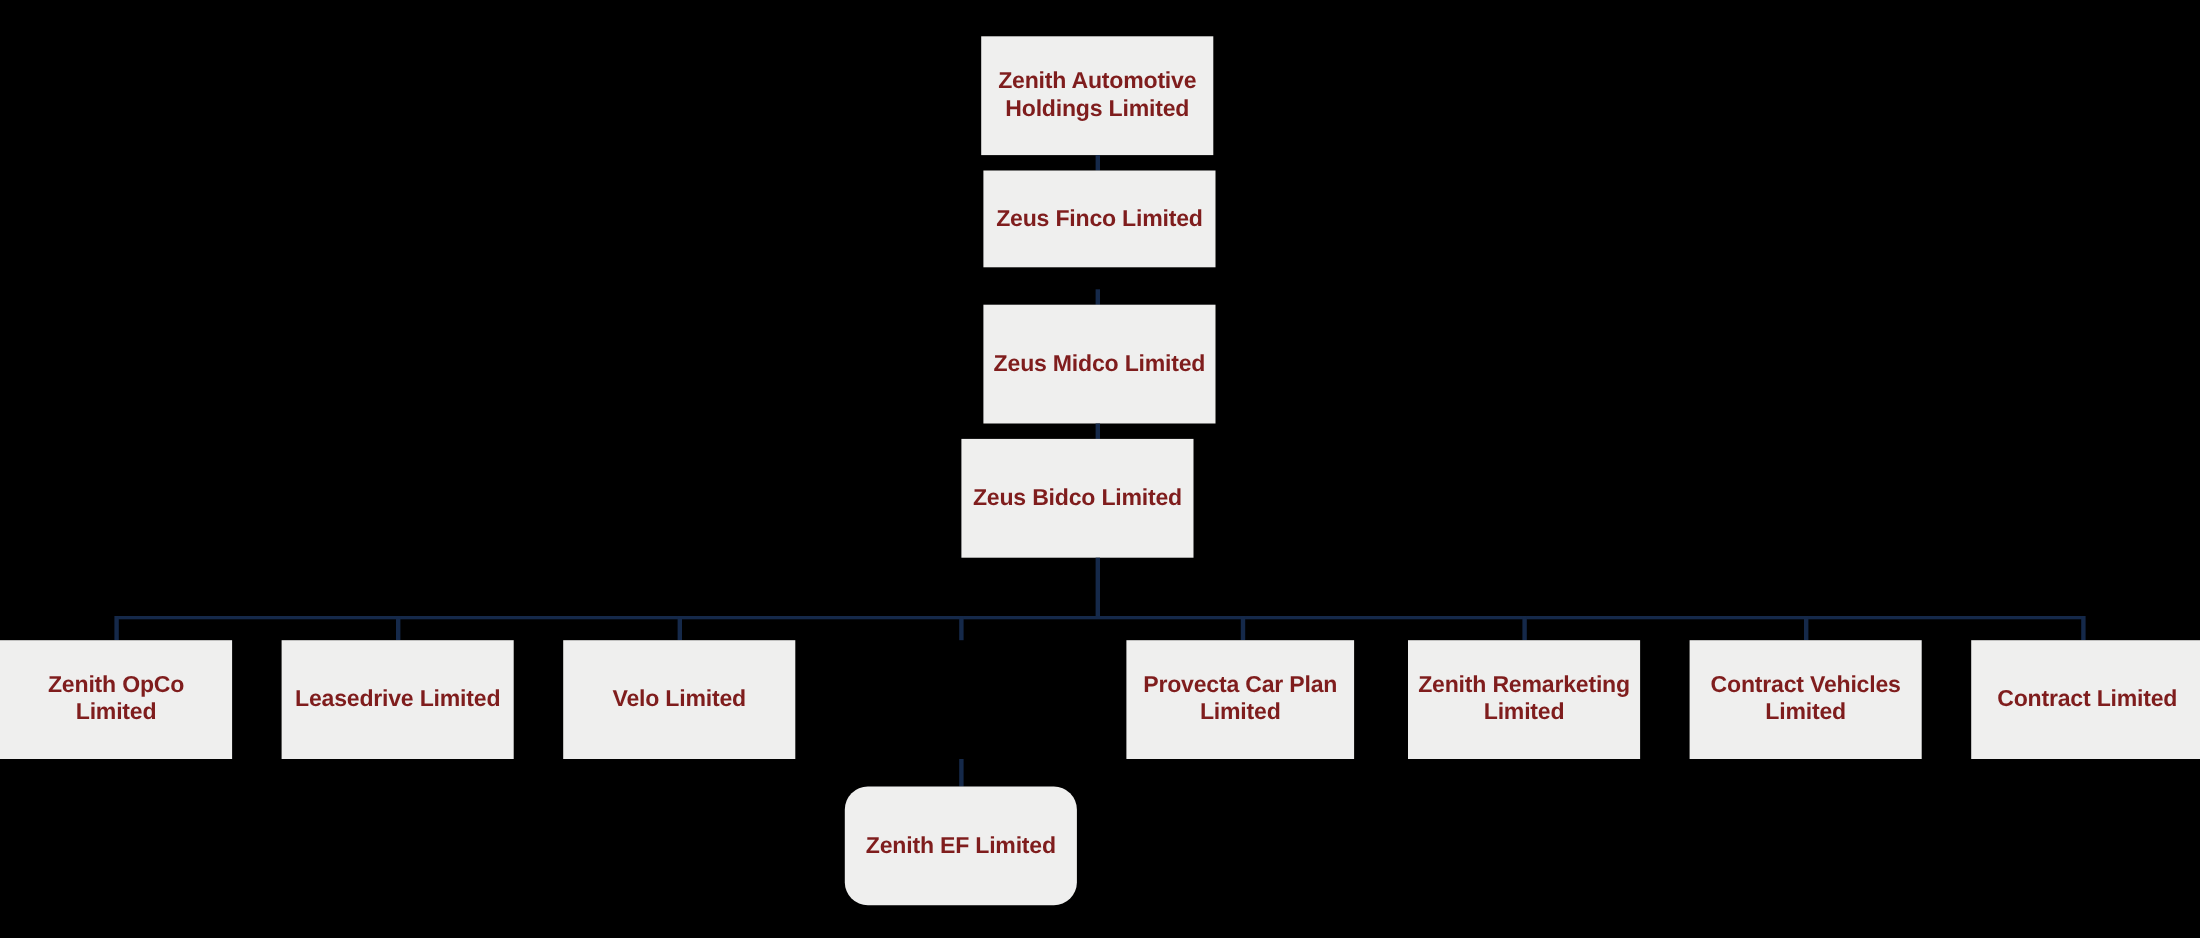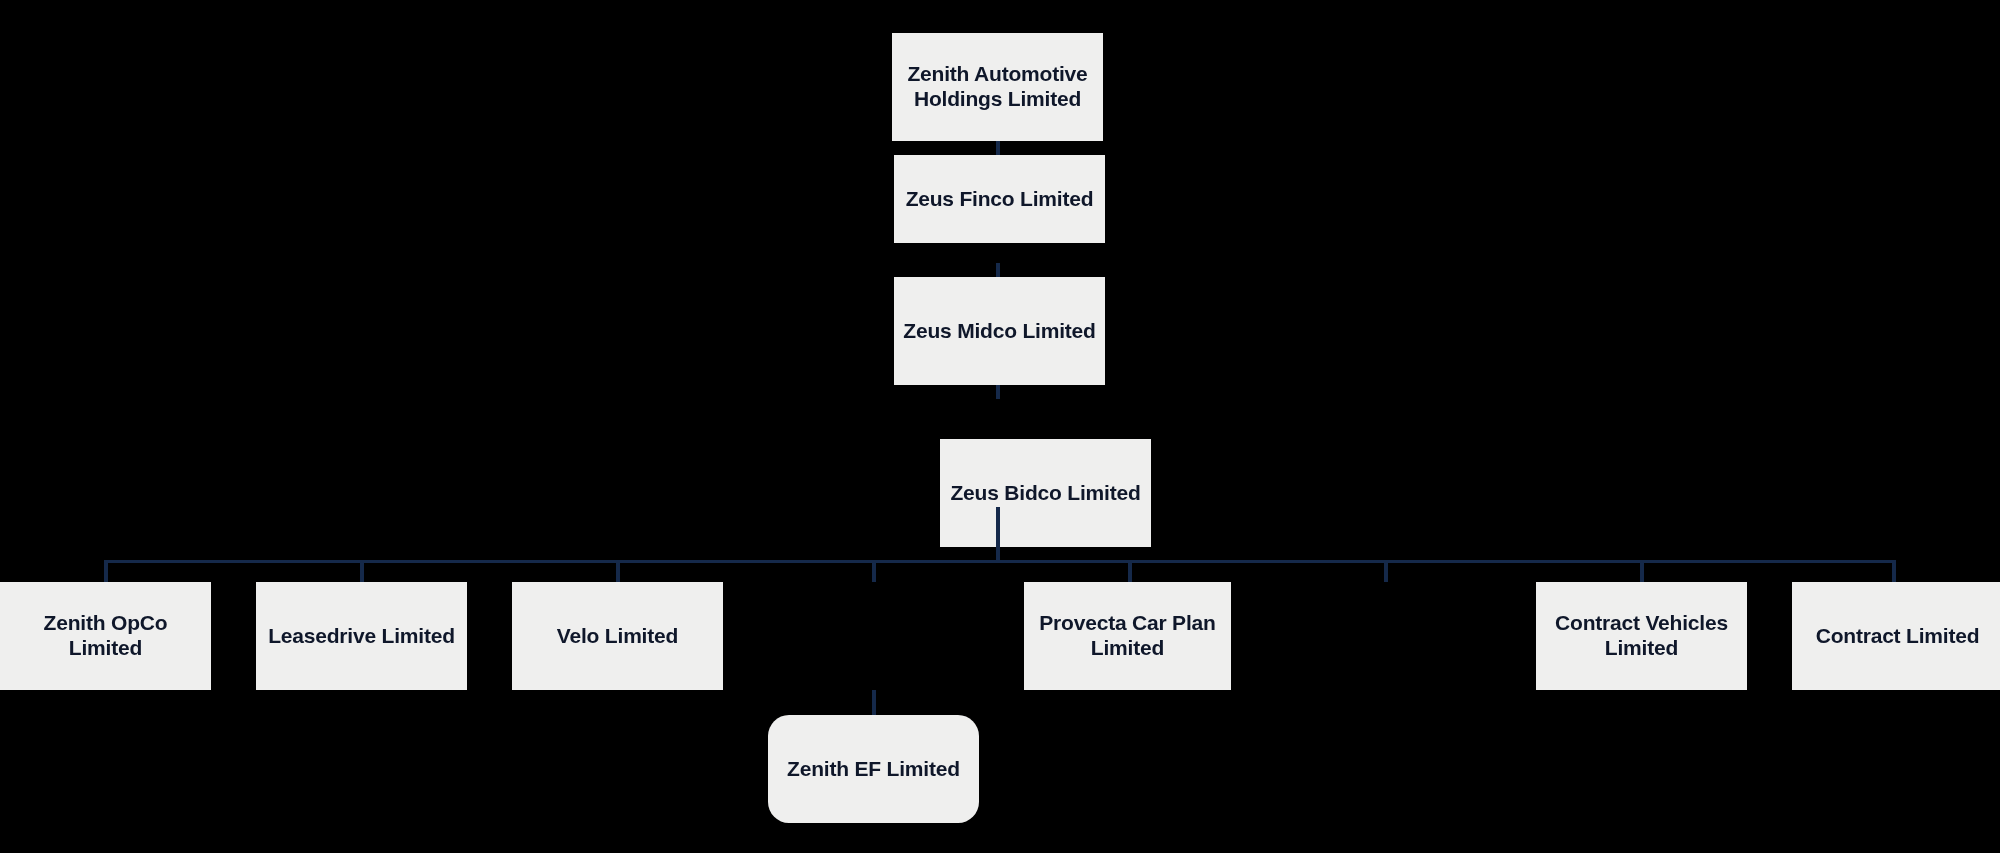--- a/index.html
+++ b/index.html
@@ -15,21 +15,21 @@
   }
   #chart {
     position: relative;
     width: 2000px;
     height: 853px;
     background: #000000;
   }
   .node {
     position: absolute;
     background: #efefee;
-    color: #0f172a;
+    color: #7f1d1d;
     display: flex;
     align-items: center;
     justify-content: center;
     text-align: center;
     font-weight: bold;
     font-size: 21px;
     line-height: 1.18;
     letter-spacing: -0.2px;
     box-sizing: border-box;
     padding: 4px 8px;
@@ -61,21 +61,21 @@
   </div>
 
   <div class="conn conn-v" style="left:996px; top:263px; height:14px;"></div>
 
   <div class="node" style="left:894px; top:277px; width:211px; height:108px;">
     <span class="node-label">Zeus Midco Limited</span>
   </div>
 
   <div class="conn conn-v" style="left:996px; top:385px; height:14px;"></div>
 
-  <div class="node" style="left:940px; top:399px; width:211px; height:108px;margin-top:40px;">
+  <div class="node" style="left:874px; top:399px; width:211px; height:108px;">
     <span class="node-label">Zeus Bidco Limited</span>
   </div>
 
   <div class="conn conn-v" style="left:996px; top:507px; height:55px;"></div>
 
   <div class="conn conn-h" style="left:105px; top:560px; width:1790px;"></div>
 
   <div class="conn conn-v" style="left:104px; top:560px; height:22px;"></div>
   <div class="conn conn-v" style="left:360px; top:560px; height:22px;"></div>
   <div class="conn conn-v" style="left:616px; top:560px; height:22px;"></div>
@@ -95,20 +95,23 @@
 
   <div class="node" style="left:512px; top:582px; width:211px; height:108px;">
     <span class="node-label">Velo Limited</span>
   </div>
 
 
   <div class="node" style="left:1024px; top:582px; width:207px; height:108px;">
     <span class="node-label">Provecta Car Plan Limited</span>
   </div>
 
+  <div class="node" style="left:1280px; top:582px; width:211px; height:108px;">
+    <span class="node-label">Zenith Remarketing Limited</span>
+  </div>
 
   <div class="node" style="left:1536px; top:582px; width:211px; height:108px;">
     <span class="node-label">Contract Vehicles Limited</span>
   </div>
 
   <div class="node" style="left:1792px; top:582px; width:211px; height:108px;">
     <span class="node-label">Contract Limited</span>
   </div>
 
   <div class="conn conn-v" style="left:872px; top:690px; height:25px;"></div>

